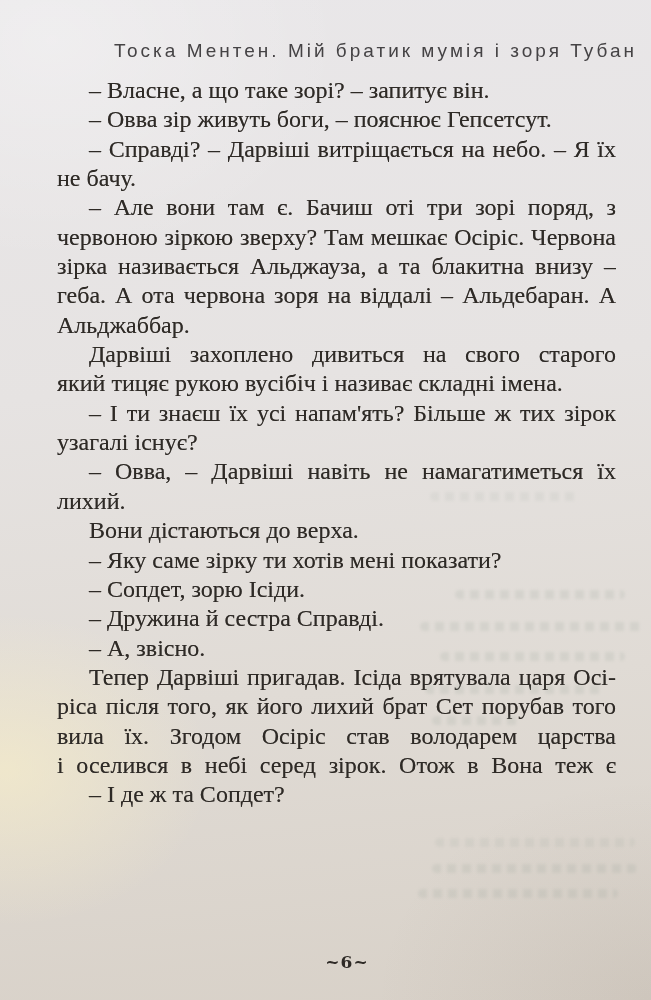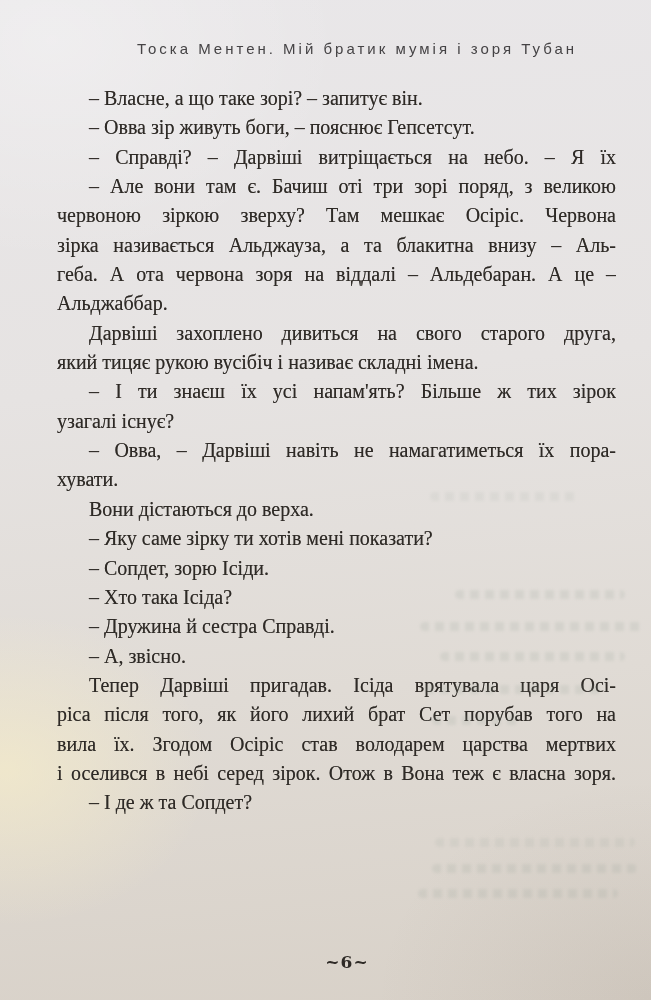--- a/index.html
+++ b/index.html
@@ -12,26 +12,26 @@
     position:absolute;inset:0;
     background:
       radial-gradient(420px 320px at 8% 4%, rgba(255,255,255,0.30), rgba(255,255,255,0) 70%),
       radial-gradient(300px 230px at 1% 77%, rgba(248,238,200,0.65), rgba(248,238,200,0) 68%),
       radial-gradient(500px 400px at 100% 100%, rgba(115,100,85,0.10), rgba(115,100,85,0) 55%),
       linear-gradient(175deg, var(--paper_top,#e9e7e9) 0%, #e6e3e2 38%, #e0dbd5 68%, var(--paper_bottom,#d8d1c8) 100%);
   }
   .running-header{
     position:absolute;top:40px;left:77px;width:560px;
     font-family:"Liberation Sans","DejaVu Sans",sans-serif;
-    font-size:15px;letter-spacing:3px;text-align:center;
+    font-size:19px;letter-spacing:3px;text-align:right;
     color:var(--header_ink,#454345);
   }
   .bodytext{
-    position:absolute;top:84px;left:57px;width:559px;
-    font-size:20px;color:var(--ink,#2e2a26);
+    position:absolute;top:76px;left:57px;width:559px;
+    font-size:24px;color:var(--ink,#2e2a26);
     text-shadow:0 0 0.5px rgba(46,42,38,0.55);
   }
   .line{
     line-height:29.35px;height:29.35px;overflow:hidden;
     text-align:left;
   }
   .line.indent{text-indent:32px;}
   .line.just{text-align:justify;text-align-last:justify;}
   .ghost{
     position:absolute;height:9px;border-radius:5px;
@@ -49,35 +49,35 @@
 <body>
 
 <div class="page">
 
   <div class="running-header">Тоска Ментен. Мій братик мумія і зоря Тубан</div>
 
   <div class="bodytext">
     <div class="line indent">– Власне, а що таке зорі? – запитує він.</div>
     <div class="line indent">– Овва зір живуть боги, – пояснює Гепсетсут.</div>
     <div class="line indent just">– Справді? – Дарвіші витріщається на небо. – Я їх</div>
+    <div class="line">не бачу.</div>
     <div class="line indent just">– Але вони там є. Бачиш оті три зорі поряд, з великою</div>
     <div class="line just">червоною зіркою зверху? Там мешкає Осіріс. Червона</div>
     <div class="line just">зірка називається Альджауза, а та блакитна внизу – Аль-</div>
     <div class="line just">геба. А ота червона зоря на віддалі – Альдебаран. А це –</div>
     <div class="line">Альджаббар.</div>
     <div class="line indent just">Дарвіші захоплено дивиться на свого старого друга,</div>
     <div class="line">який тицяє рукою вусібіч і називає складні імена.</div>
     <div class="line indent just">– І ти знаєш їх усі напам'ять? Більше ж тих зірок</div>
     <div class="line">узагалі існує?</div>
     <div class="line indent just">– Овва, – Дарвіші навіть не намагатиметься їх пора-</div>
-    <div class="line">хувати.</div>
+    <div class="line">лихий.</div>
     <div class="line indent">Вони дістаються до верха.</div>
     <div class="line indent">– Яку саме зірку ти хотів мені показати?</div>
     <div class="line indent">– Сопдет, зорю Ісіди.</div>
-    <div class="line indent">– Хто така Ісіда?</div>
     <div class="line indent">– Дружина й сестра Справді.</div>
     <div class="line indent">– А, звісно.</div>
     <div class="line indent just">Тепер Дарвіші пригадав. Ісіда врятувала царя Осі-</div>
     <div class="line just">ріса після того, як його лихий брат Сет порубав того на</div>
     <div class="line just">вила їх. Згодом Осіріс став володарем царства мертвих</div>
     <div class="line just">і оселився в небі серед зірок. Отож в Вона теж є власна зоря.</div>
     <div class="line indent">– І де ж та Сопдет?</div>
   </div>
 
   <div class="ghost" style="left:430px;top:492px;width:150px;opacity:.10;"></div>

